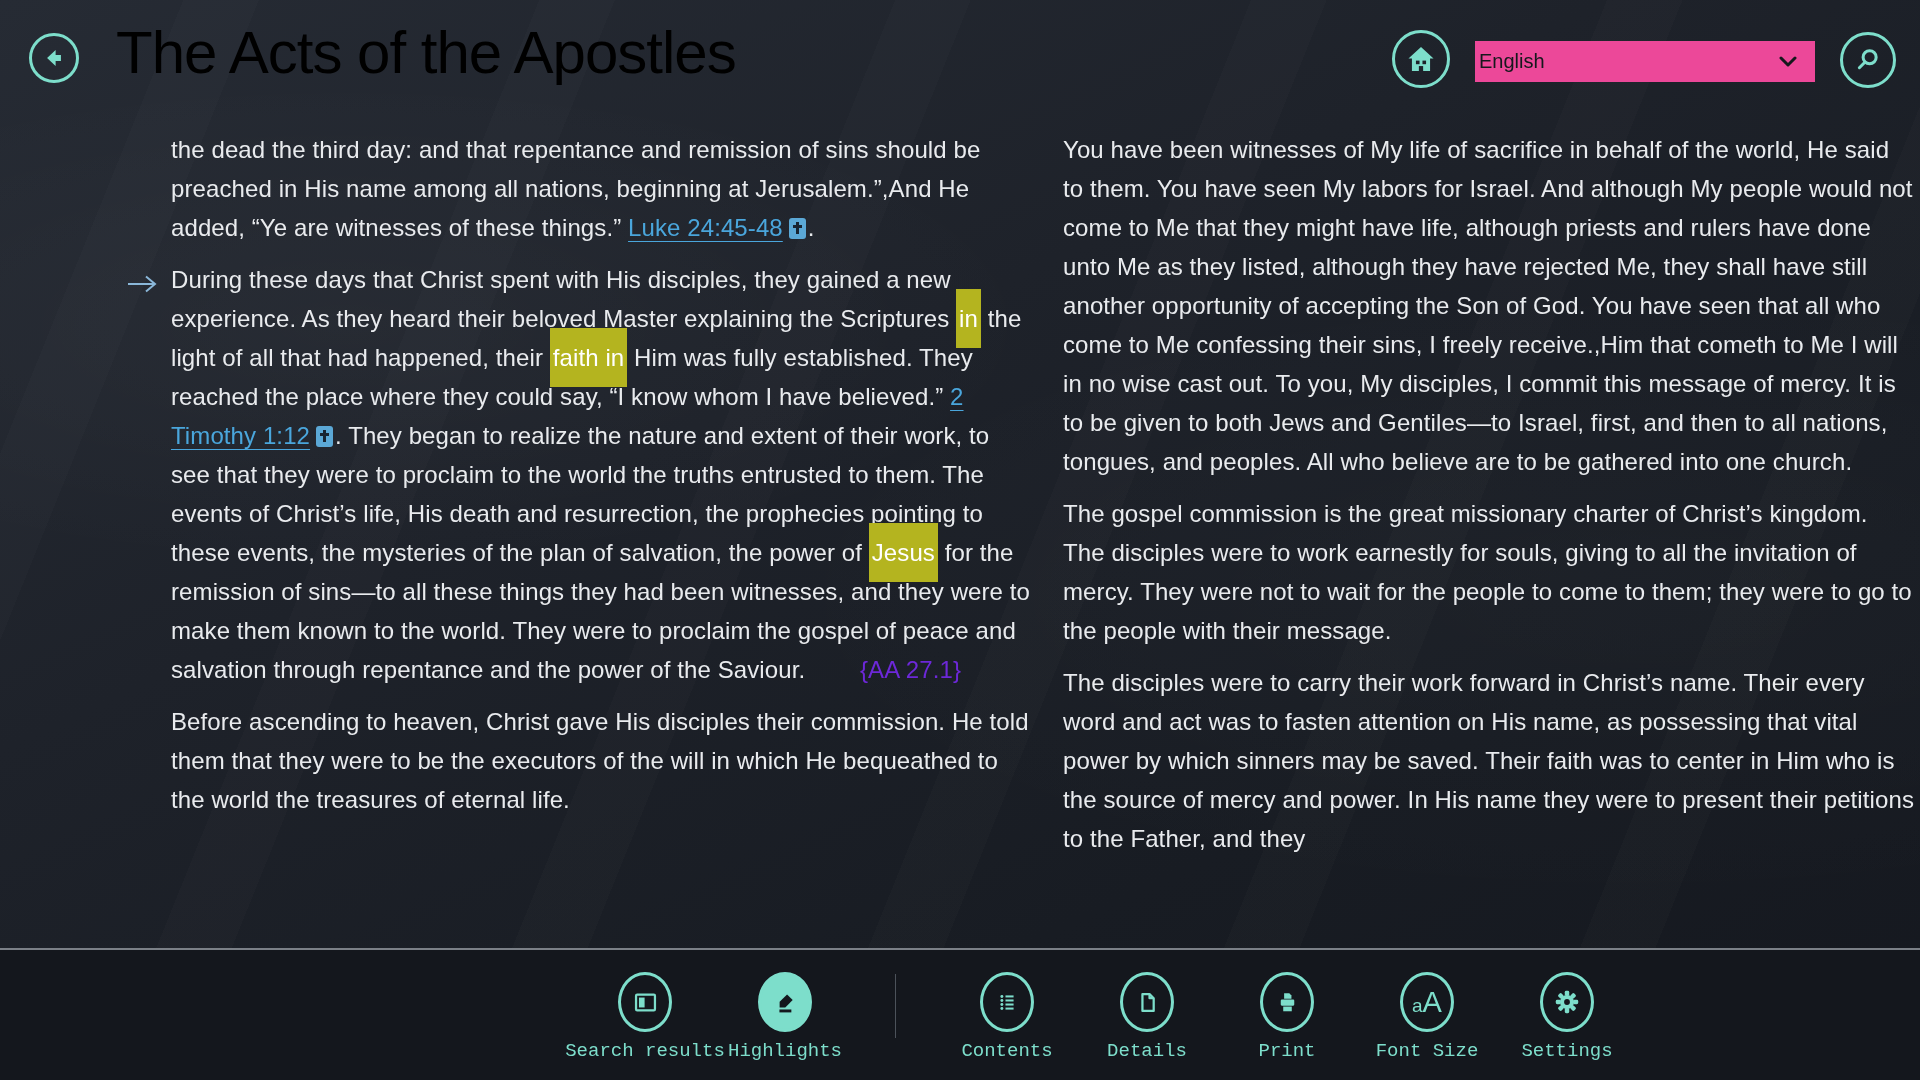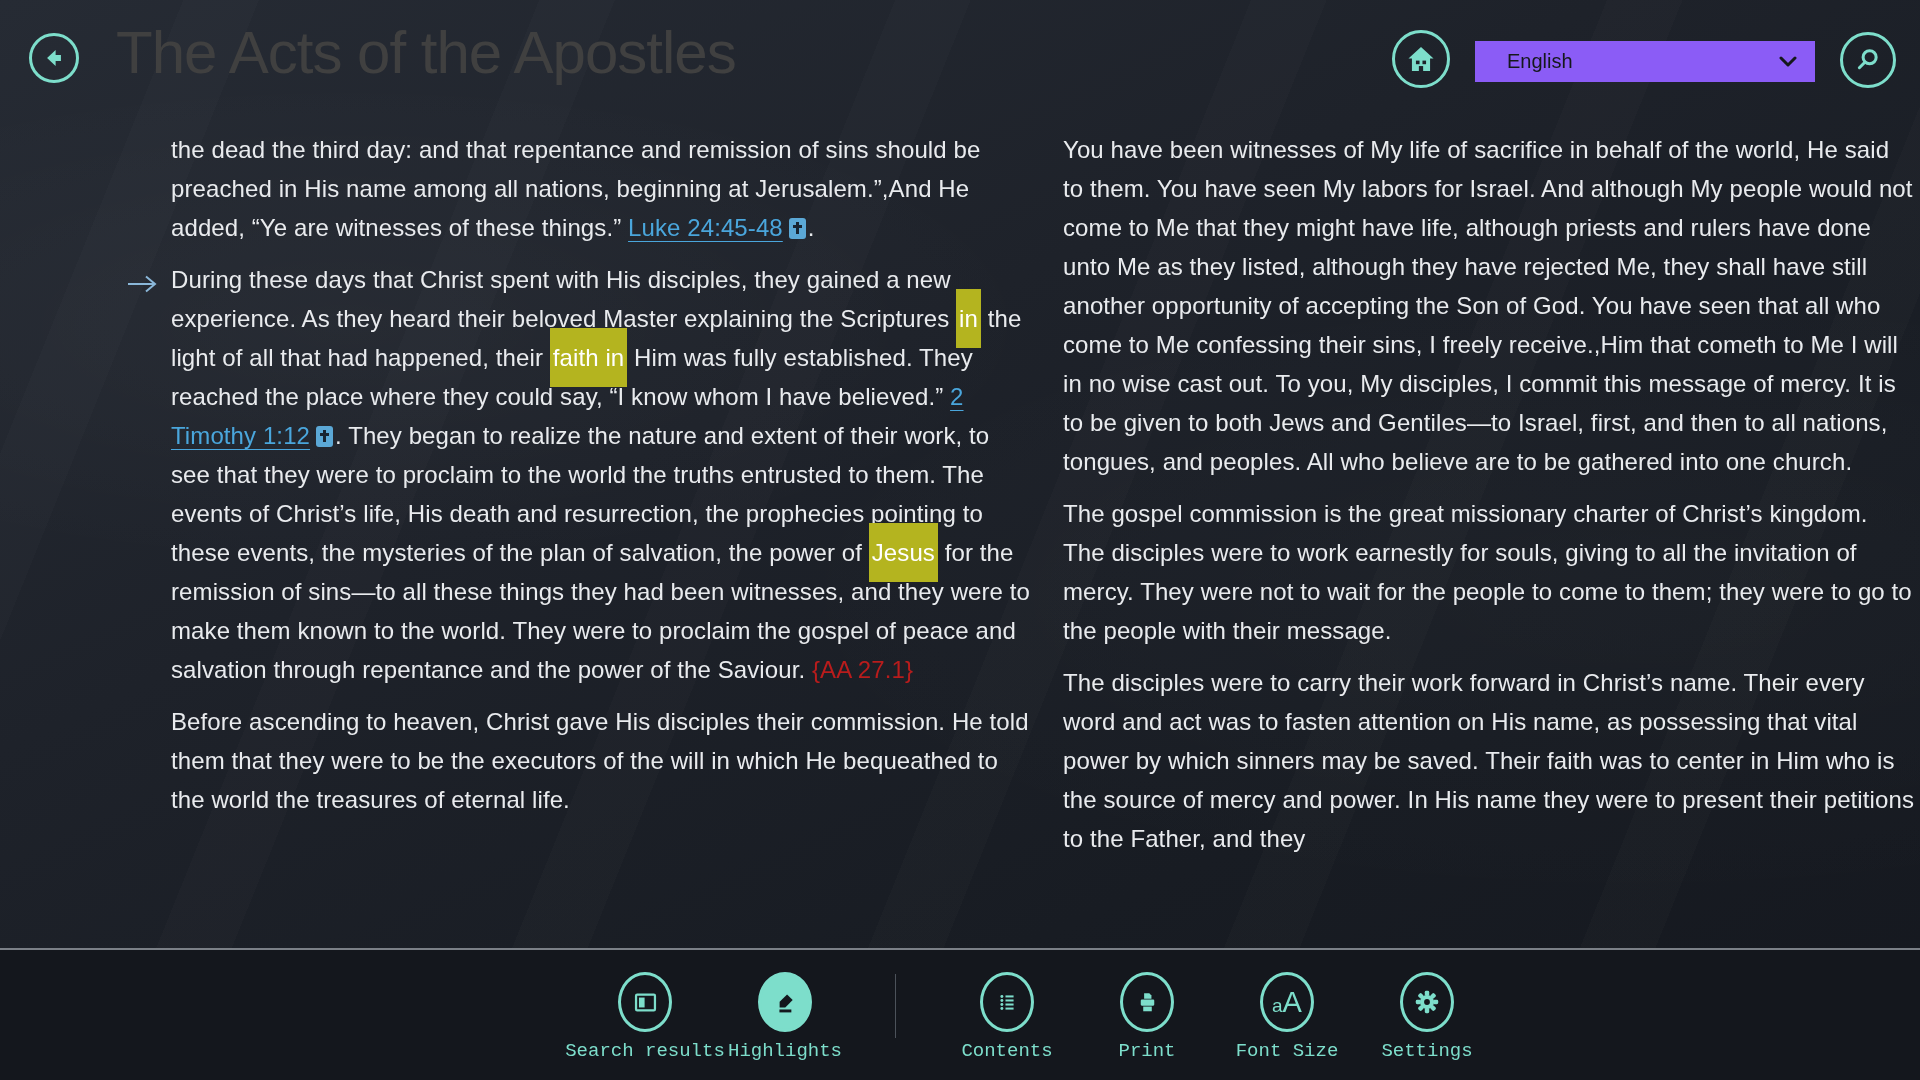--- a/index.html
+++ b/index.html
@@ -25,45 +25,45 @@
   .circle-btn {
     position: absolute; border: 3px solid #7ddecb; border-radius: 50%;
     display: flex; align-items: center; justify-content: center; cursor: pointer;
     background: transparent;
   }
   .btn-back   { left: 29px;  top: 33px; width: 50px; height: 50px; }
   .btn-home   { left: 1392px; top: 30px; width: 58px; height: 58px; }
   .btn-search { left: 1840px; top: 32px; width: 56px; height: 56px; }
   .page-title {
     position: absolute; left: 116px; top: 18px;
-    font-size: 60px; font-weight: 300; letter-spacing: -1px; color: #404040;
+    font-size: 60px; font-weight: 300; letter-spacing: -1px; color: #000000;
     white-space: nowrap;
   }
   .lang-select {
     position: absolute; left: 1475px; top: 41px; width: 340px; height: 41px;
-    background: #8b5cf6; display: flex; align-items: center;
-    padding: 0 18px 0 32px; cursor: pointer;
+    background: #ec4899; display: flex; align-items: center;
+    padding: 0 18px 0 4px; cursor: pointer;
   }
   .lang-value { font-size: 20px; color: #15181c; flex: 1; }
   .lang-chevron { flex: none; display: flex; }
 
   
   .reader { position: absolute; left: 14px; top: 100px; width: 1920px; height: 848px; overflow: hidden; }
   .col { position: absolute; top: 30px; }
   .col-left  { left: 157px;  width: 862px; }
   .col-right { left: 1049px; width: 852px; }
   .para {
     position: relative;
     font-size: 24px; line-height: 39px; font-weight: 300; letter-spacing: 0.1px;
     color: #e9ebee; margin-bottom: 13px; text-align: left;
   }
   .para .hl   { background: #b4b41f; color: #ffffff; padding: 16px 3px; cursor: pointer; }
   .para .link { color: #4aa6dc; text-decoration: underline; text-underline-offset: 5px;
                 text-decoration-thickness: 1px; cursor: pointer; }
-  .para .ref  { color: #b91c1c; }
+  .para .ref  { color: #6d28d9; margin-left: 48px; }
   .book-icon {
     display: inline-block; width: 17px; height: 21px; background: #5ba8d6;
     border-radius: 3px; margin: 0 2px -3px 6px; position: relative; cursor: pointer;
   }
   .book-icon::before { content: ""; position: absolute; left: 7px; top: 4px; width: 3px; height: 12px; background: #182431; }
   .book-icon::after  { content: ""; position: absolute; left: 4px; top: 7px; width: 9px; height: 3px; background: #182431; }
   .para-marker { position: absolute; left: -44px; top: 6px; width: 36px; height: 20px; }
 
   
   .toolbar {
@@ -189,20 +189,29 @@
             <rect x="10.2" y="9.3" width="7.2" height="1.8"></rect>
           <circle cx="7" cy="13.8" r="1.3"></circle>
             <rect x="10.2" y="12.9" width="7.2" height="1.8"></rect>
           <circle cx="7" cy="17.4" r="1.3"></circle>
             <rect x="10.2" y="16.5" width="7.2" height="1.8"></rect>
         </svg>
       </div>
       <div class="tb-label">Contents</div>
     </div>
 
+    <div class="tb-item">
+      <div class="tb-circle">
+        <svg width="27" height="27" viewBox="0 0 24 24">
+          <path d="M7.5 4.5 h6.3 l3.7 3.7 V19.5 h-10 Z" stroke="#7ddecb" stroke-width="2" fill="none" stroke-linejoin="round"></path>
+          <path d="M13.8 4.5 v3.7 h3.7" stroke="#7ddecb" stroke-width="2" fill="none" stroke-linejoin="round"></path>
+        </svg>
+      </div>
+      <div class="tb-label">Details</div>
+    </div>
 
     <div class="tb-item">
       <div class="tb-circle">
         <svg width="27" height="27" viewBox="0 0 24 24" fill="#7ddecb">
           <path d="M9 3.8 h4.6 l1.9 1.9 v3 H9 Z"></path>
           <rect x="6" y="9.4" width="12" height="5.4" rx="1"></rect>
           <rect x="8.2" y="15.6" width="7.6" height="4.2"></rect>
         </svg>
       </div>
       <div class="tb-label">Print</div>

